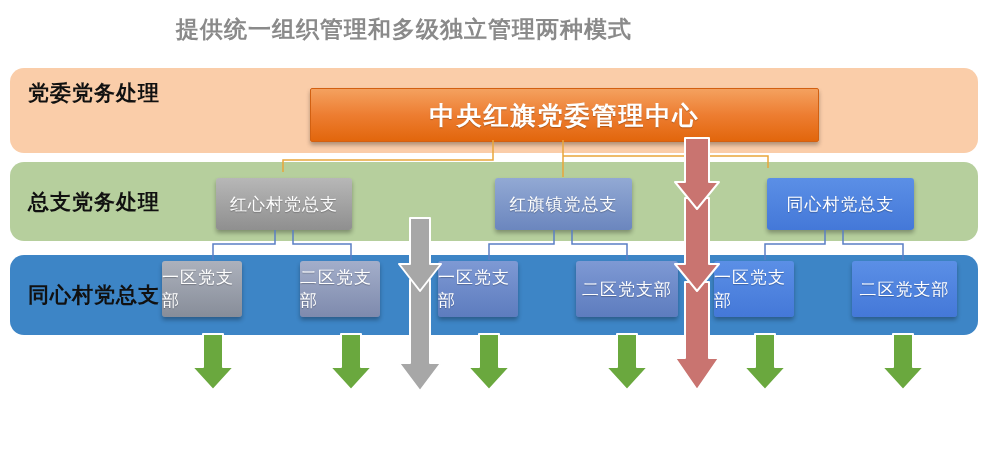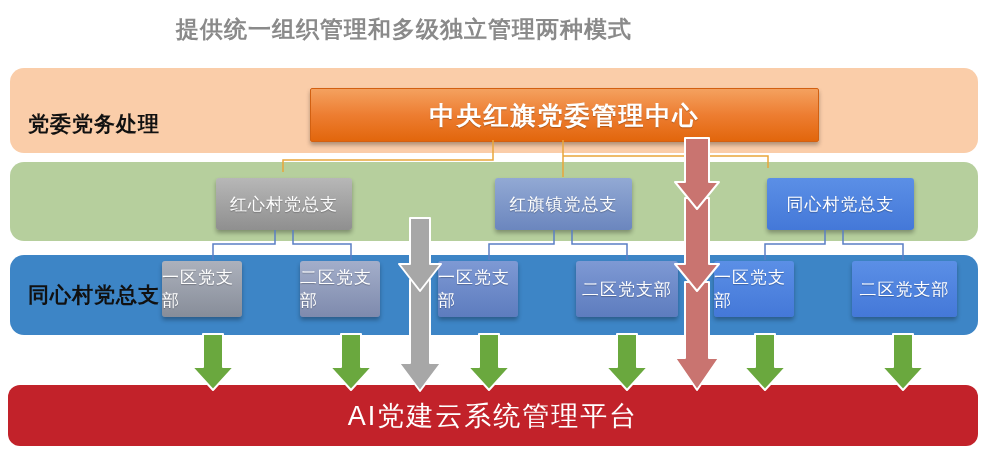--- a/index.html
+++ b/index.html
@@ -18,21 +18,21 @@
   .band-branch{top:255px;height:80px;background:#3d85c6;}
   .band-platform{
     position:absolute;left:8px;top:385px;width:970px;height:61px;
     background:#c2222a;border-radius:12px;display:flex;align-items:center;justify-content:center;
   }
   .band-platform .plabel{color:#fff;font-size:27px;letter-spacing:2px;}
   .rowlabel{
     position:absolute;left:28px;font-size:21px;font-weight:bold;color:#111;
     letter-spacing:1px;line-height:26px;height:26px;
   }
-  .rl1{top:111px;} .rl2{top:189px;} .rl3{top:282px;}
+  .rl1{top:80px;} .rl2{top:189px;} .rl3{top:282px;}
   .node{
     position:absolute;display:flex;align-items:center;justify-content:center;
     color:#fff;border-radius:3px;box-shadow:0 3px 4px rgba(0,0,0,.3);
     text-shadow:0 1px 1px rgba(0,0,0,.25);
   }
   .committee-box{
     left:310px;top:88px;width:507px;height:52px;
     background:linear-gradient(180deg,#f4a15f 0%,#ed7d31 50%,#e2660c 100%);
     border:1px solid #d26011;border-radius:2px;
     font-size:25px;font-weight:bold;letter-spacing:2px;
@@ -55,38 +55,36 @@
 
 <div class="stage">
 
   <div class="title">提供统一组织管理和多级独立管理两种模式</div>
 
   <div class="band band-committee"></div>
   <div class="band band-general"></div>
   <div class="band band-branch"></div>
 
   <div class="rowlabel rl1">党委党务处理</div>
+  <div class="rowlabel rl2">总支党务处理</div>
   <div class="rowlabel rl3">同心村党总支</div>
 
   <div class="node committee-box">中央红旗党委管理中心</div>
 
   <div class="node g-node g1">红心村党总支</div>
   <div class="node g-node g2">红旗镇党总支</div>
   <div class="node g-node g3">同心村党总支</div>
 
   <div class="node b-node b1">一区党支部</div>
   <div class="node b-node b2">二区党支部</div>
   <div class="node b-node b3">一区党支部</div>
   <div class="node b-node b4">二区党支部</div>
   <div class="node b-node b5">一区党支部</div>
   <div class="node b-node b6">二区党支部</div>
 
-  <div class="band-platform">
-    <span class="plabel">AI党建云系统管理平台</span>
-  </div>
 
   <svg class="overlay" width="988" height="456" viewBox="0 0 988 456">
 
     <g stroke="#e9a63b" stroke-width="1.5" fill="none">
       <path d="M493,140 V160 H283 V172"></path>
       <path d="M563,140 V177"></path>
       <path d="M563,156 H768 V168"></path>
     </g>
 
     <g stroke="#5b7fc5" stroke-width="1.5" fill="none">

